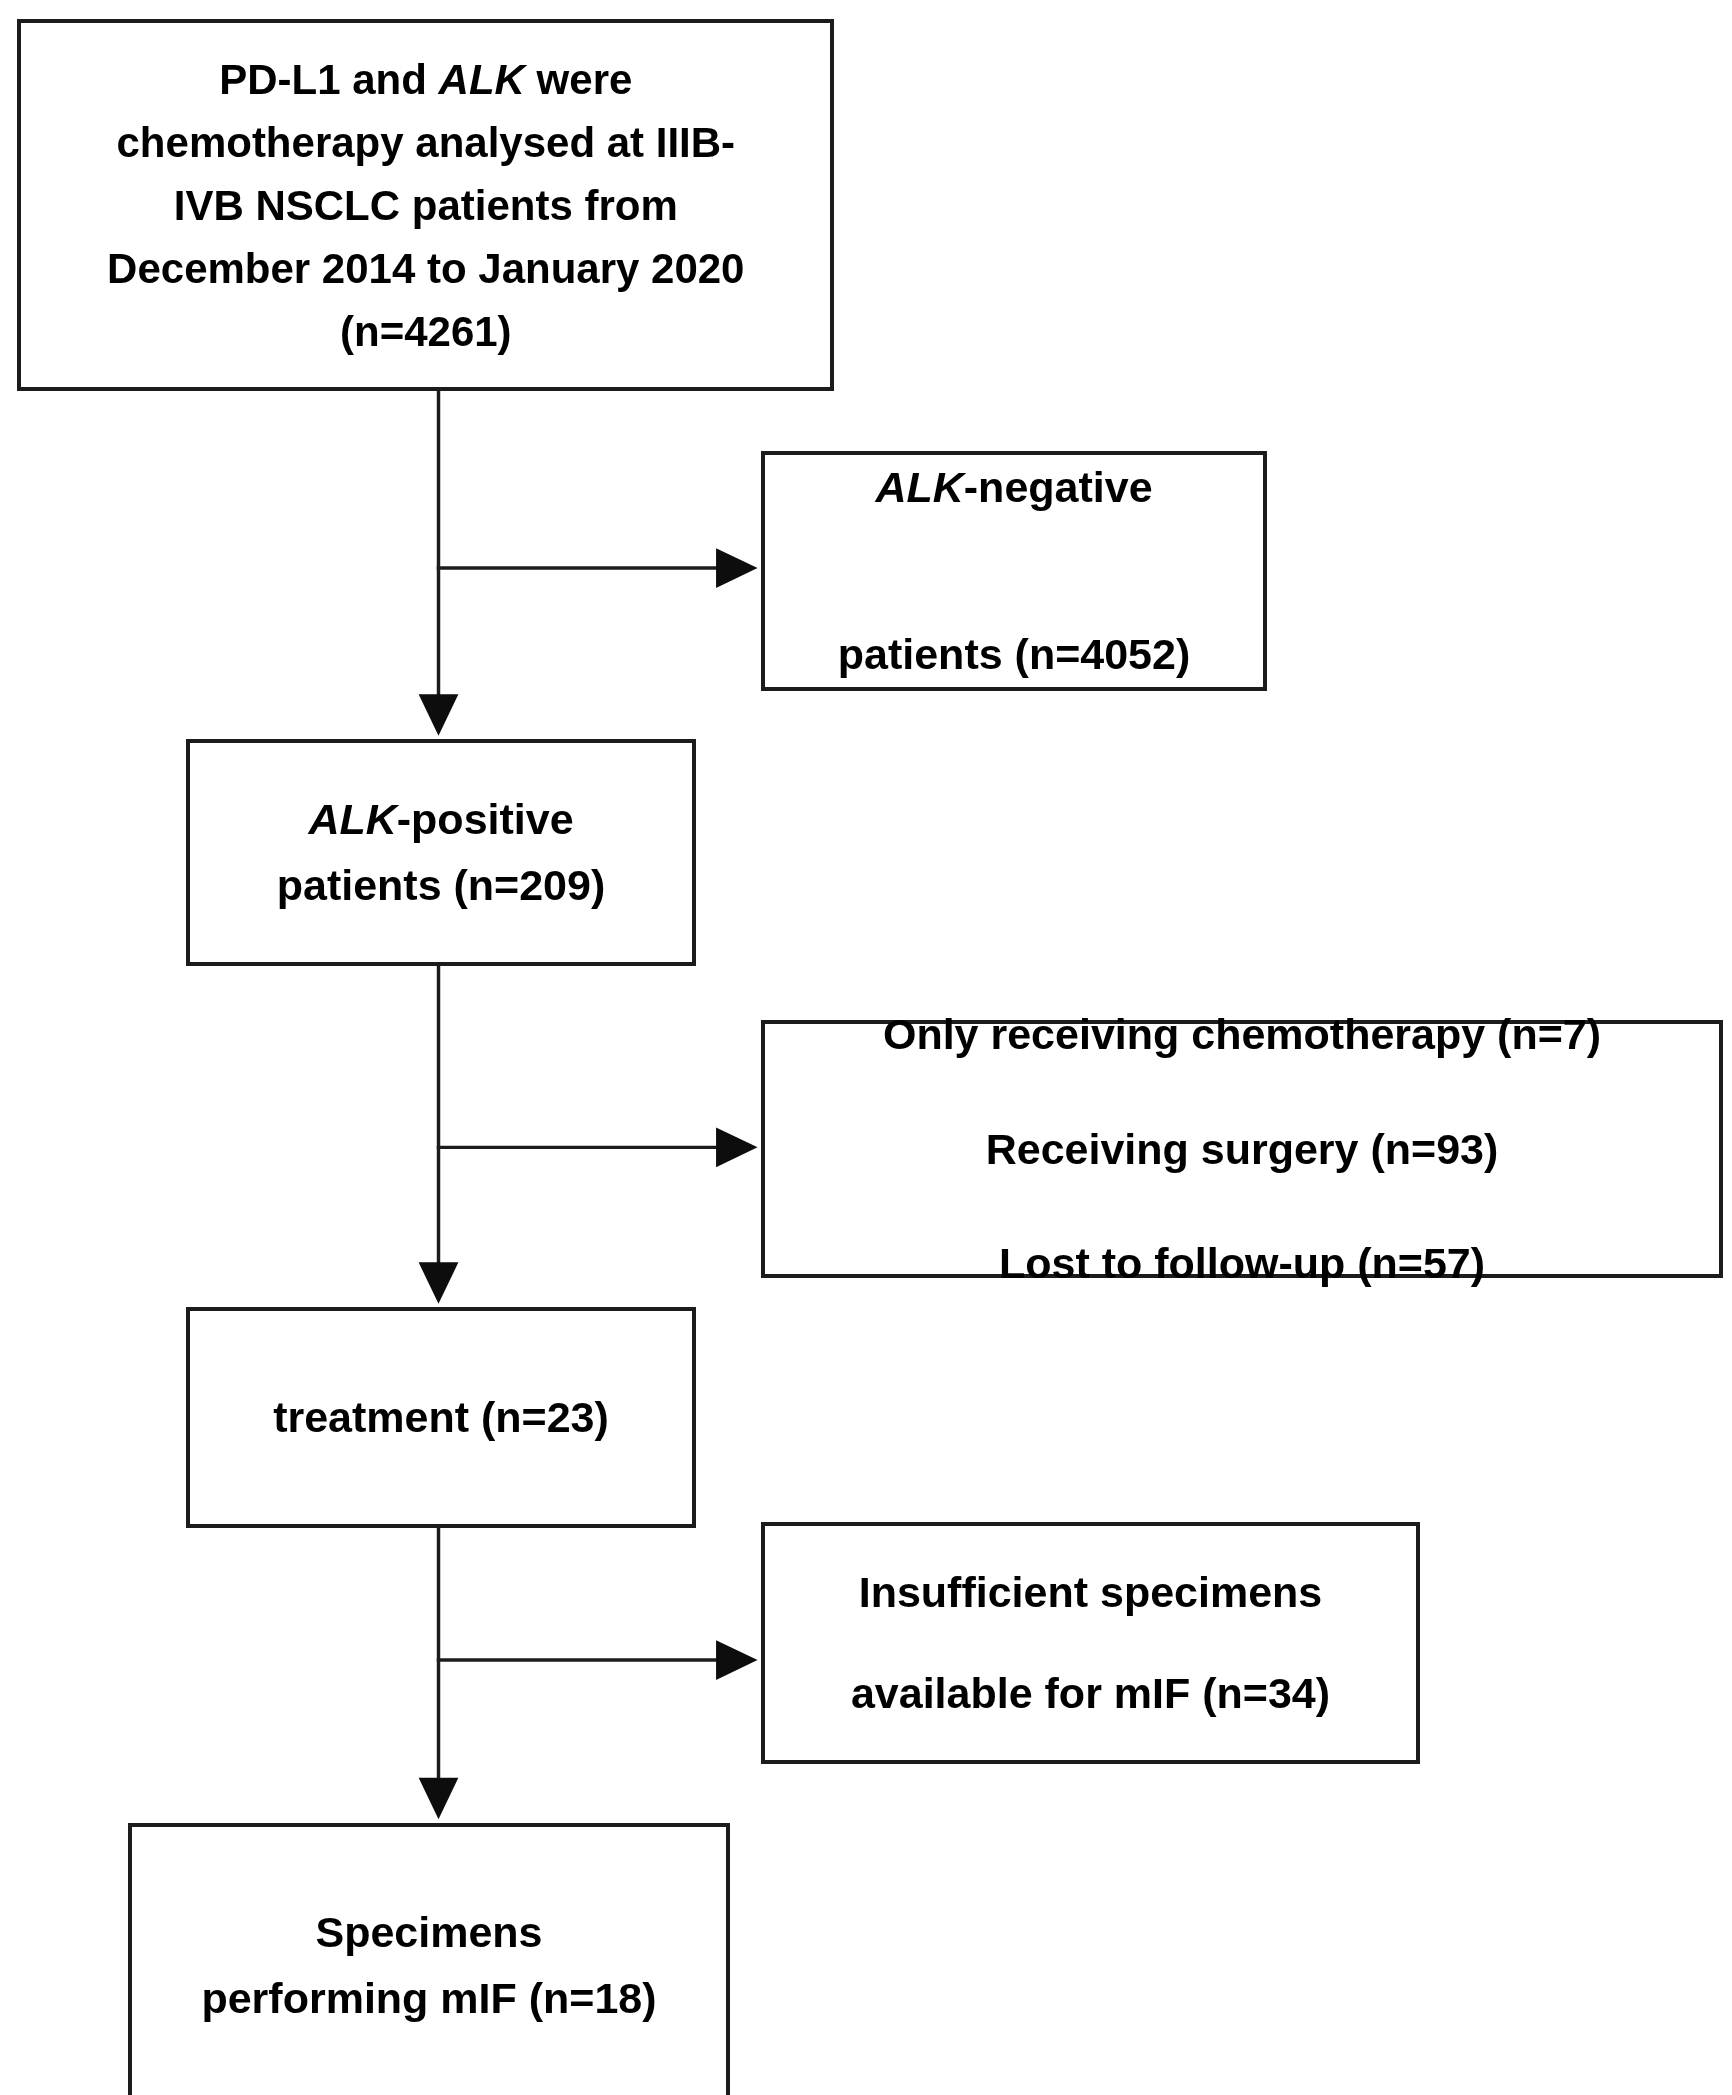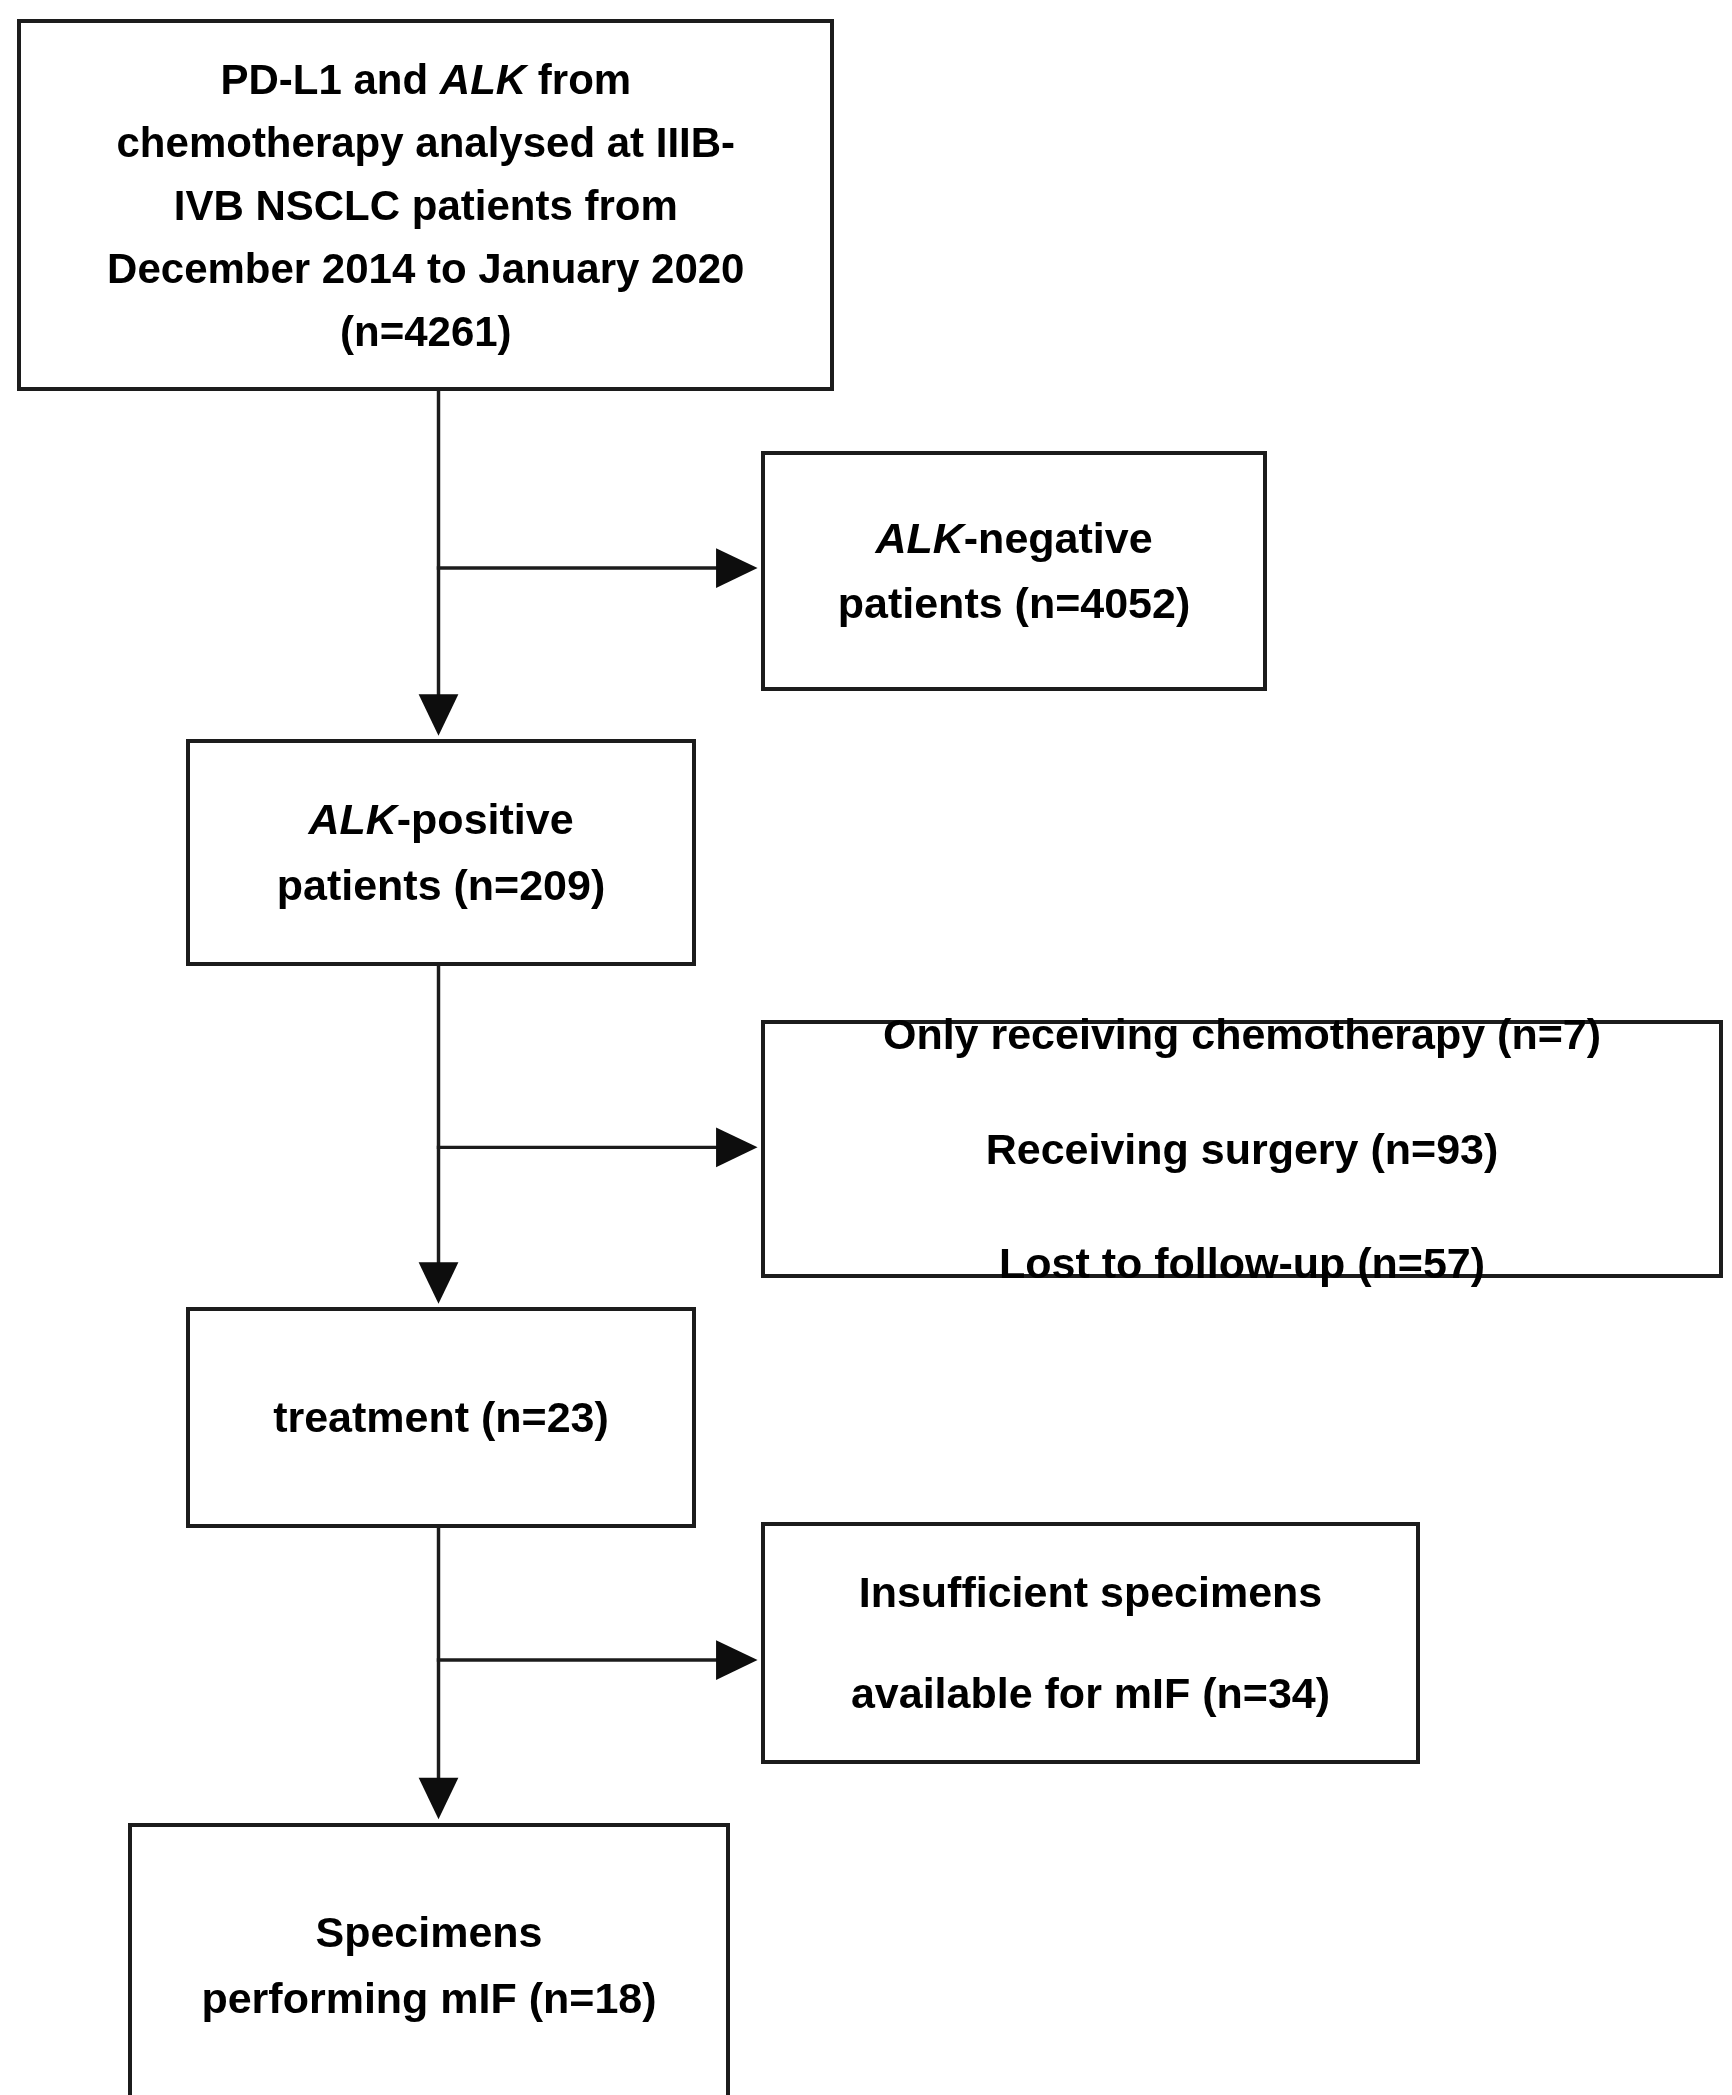--- a/index.html
+++ b/index.html
@@ -26,21 +26,21 @@
     align-items: center;
     text-align: center;
     font-weight: bold;
     font-size: 43px;
     line-height: 1.52;
   }
   .fbox .line { display: block; white-space: nowrap; }
   .fbox i { font-style: italic; }
 
   #box-source        { left: 17.3px;  top: 19px;   width: 817px;  height: 372px; font-size: 42px; line-height: 1.5; }
-  #box-alk-negative  { left: 761px; top: 451px;  width: 506px;  height: 240px; }
+  #box-alk-negative  { left: 761px; top: 451px;  width: 506px;  height: 240px; justify-content: space-between; }
   #box-alk-positive  { left: 186px; top: 739px;  width: 510px;  height: 227px; }
   #box-excluded      { left: 761px; top: 1020px; width: 962px; height: 258px; line-height: 1.64; gap: 44px; }
   #box-tki           { left: 186px; top: 1307px; width: 510px;  height: 221px; }
   #box-insufficient  { left: 761px; top: 1522px; width: 659px;  height: 242px; gap: 36px; }
   #box-mif           { left: 128px; top: 1823px; width: 602px;  height: 285px; }
 
   svg.connectors {
     position: absolute;
     left: 0; top: 0;
     width: 1733px;
@@ -70,21 +70,21 @@
     <polygon points="828,1304 828,1350 876,1327"></polygon>
 
     <line x1="507" y1="1767" x2="507" y2="2061"></line>
     <polygon points="484,2056 530,2056 507,2104"></polygon>
 
     <line x1="505" y1="1920" x2="833" y2="1920"></line>
     <polygon points="828,1897 828,1943 876,1920"></polygon>
   </svg>
 
   <div class="fbox" id="box-source">
-    <span class="line"><span>PD-L1 and </span><i>ALK</i><span> from</span></span>
+    <span class="line"><span>PD-L1 and </span><i>ALK</i><span> were</span></span>
     <span class="line">chemotherapy analysed at IIIB-</span>
     <span class="line">IVB NSCLC patients from</span>
     <span class="line">December 2014 to January 2020</span>
     <span class="line">(n=4261)</span>
   </div>
 
   <div class="fbox" id="box-alk-negative">
     <span class="line"><i>ALK</i><span>-negative</span></span>
     <span class="line">patients (n=4052)</span>
   </div>

